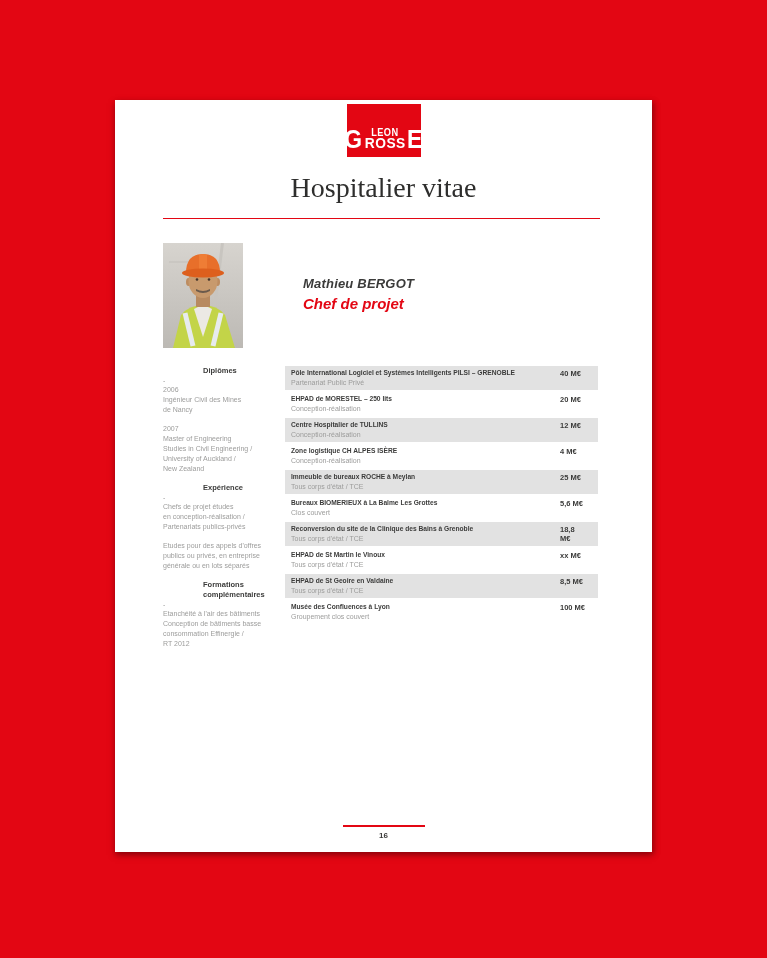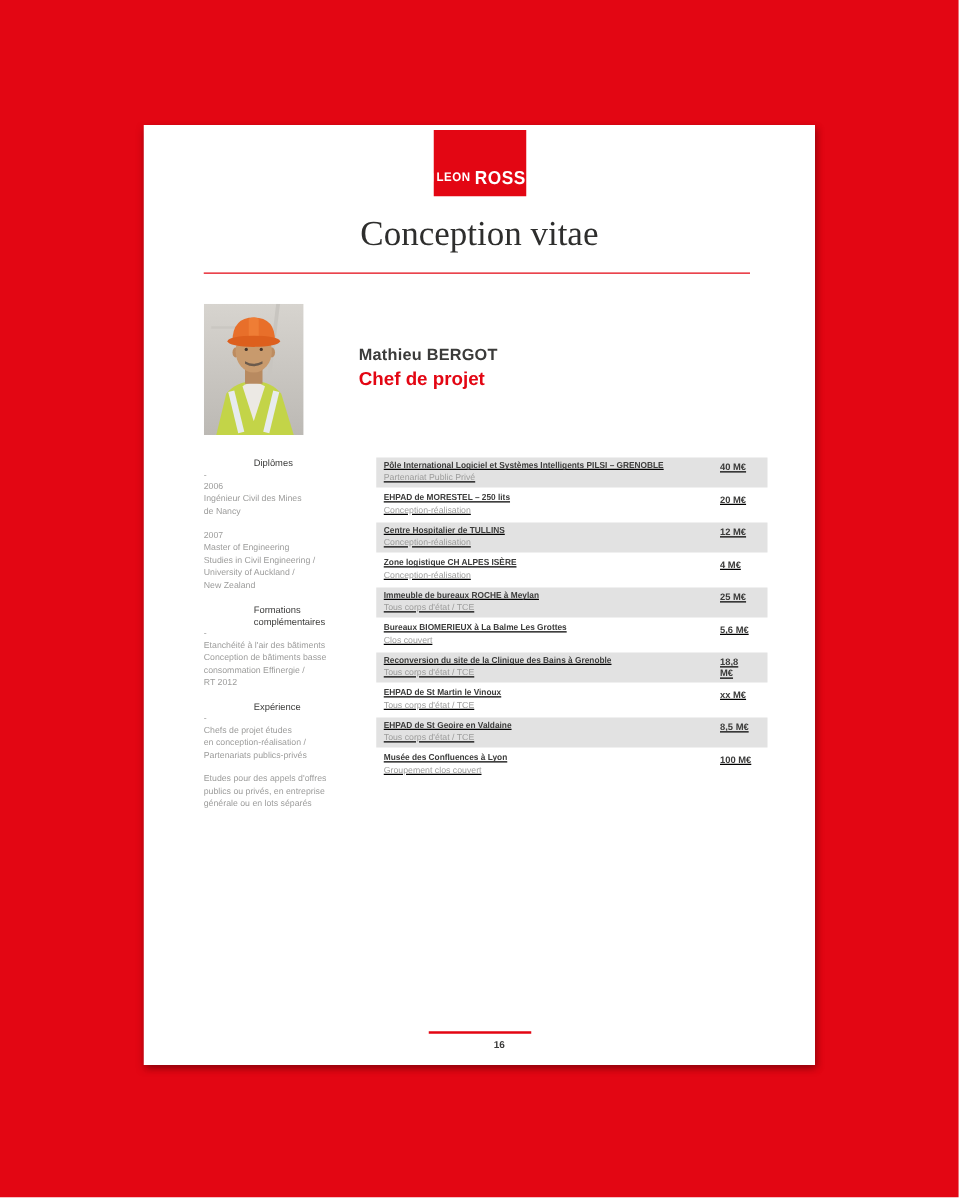--- a/index.html
+++ b/index.html
@@ -6,76 +6,76 @@
   body{font-family:"Liberation Sans",sans-serif;}
   .canvas{position:relative;width:767px;height:958px;background:#e30613;overflow:hidden;}
   .page{position:absolute;left:115px;top:100px;width:537px;height:752px;background:#ffffff;
         box-shadow:0 3px 6px rgba(90,0,8,.5),3px 2px 5px rgba(120,0,10,.35);}
 
   
   .logo{position:absolute;top:4px;left:50%;transform:translateX(-50%);width:74px;height:53px;
         background:#e30613;color:#fff;display:flex;align-items:flex-end;justify-content:center;
         padding-bottom:8px;box-sizing:border-box;font-weight:bold;}
   .logo-big{font-size:26px;line-height:.78;transform:scaleX(.88);}
-  .logo-mid{display:flex;align-items:center;margin:0 -1px;text-align:center;}
+  .logo-mid{display:flex;flex-direction:column;align-items:center;margin:0 -1px;text-align:center;}
   .logo-leon{font-size:10px;line-height:.95;letter-spacing:.5px;transform:scaleX(.92);}
   .logo-ross{font-size:15px;line-height:.8;letter-spacing:.5px;transform:scaleX(.92);}
 
   
   .title{position:absolute;top:72px;left:0;width:100%;margin:0;text-align:center;
          font-family:"Liberation Serif",serif;font-weight:normal;font-size:28px;color:#2e2e2d;}
   .title-rule{position:absolute;top:118px;left:48px;width:437px;height:1px;background:#e30613;}
 
   
   .photo{position:absolute;left:48px;top:143px;width:80px;height:105px;overflow:hidden;}
 
   
-  .person{position:absolute;left:172px;top:176px;}
+  .person{position:absolute;left:188px;top:176px;font-style:italic;}
   .person-name{font-size:13px;font-weight:bold;color:#3b3b3a;letter-spacing:.2px;}
   .person-role{font-size:15px;font-weight:bold;color:#e30613;margin-top:4px;}
 
   
   .sidebar{position:absolute;left:48px;top:266px;width:118px;}
   .sb-sec{margin-bottom:5px;}
-  .sb-h{margin:0;font-size:7.5px;font-weight:normal;color:#3b3b3a;white-space:pre-line;line-height:1.35;padding-left:40px;}
+  .sb-h{margin:0;font-size:7.5px;font-weight:bold;color:#3b3b3a;white-space:pre-line;line-height:1.35;padding-left:40px;}
   .sb-dash{font-size:7px;color:#9c9c9b;line-height:1.3;}
   .sb-p{margin:0 0 9px 0;font-size:7px;color:#9c9c9b;line-height:1.42;white-space:pre;}
 
   
-  .projects{position:absolute;left:186px;top:266px;width:313px;text-decoration:underline;}
+  .projects{position:absolute;left:170px;top:266px;width:313px;}
   .prow{display:flex;margin-bottom:2px;padding:3px 6px 2px 6px;box-sizing:border-box;min-height:24px;}
   .prow:nth-child(odd){background:#e2e2e2;}
   .prow-main{flex:1 1 auto;min-width:0;}
   .prow-title{font-size:7px;font-weight:bold;color:#3b3b3a;line-height:1.25;white-space:nowrap;
               transform:scaleX(.95);transform-origin:0 50%;}
   .prow-sub{font-size:7px;color:#9c9c9b;line-height:1.25;margin-top:1px;}
   .prow-amt{flex:0 0 32px;font-size:7.5px;font-weight:bold;color:#3b3b3a;line-height:1.25;
             white-space:pre-line;}
 
   
   .footer-rule{position:absolute;left:228px;top:725px;width:82px;height:2px;background:#e30613;}
-  .page-number{position:absolute;top:731px;left:16px;width:100%;text-align:center;
+  .page-number{position:absolute;top:731px;left:0;width:100%;text-align:center;
                font-size:8px;font-weight:bold;color:#3b3b3a;}
 </style>
 </head>
 <body>
 
 <div class="canvas">
   <div class="page">
 
     <div class="logo">
       <span class="logo-big">G</span>
       <span class="logo-mid">
         <span class="logo-leon">LEON</span>
         <span class="logo-ross">ROSS</span>
       </span>
       <span class="logo-big">E</span>
     </div>
 
-    <h1 class="title">Conception vitae</h1>
+    <h1 class="title">Hospitalier vitae</h1>
     <div class="title-rule"></div>
 
     <div class="photo">
       <svg viewBox="0 0 80 105" width="80" height="105">
         <defs>
           <linearGradient id="pbg" x1="0" y1="0" x2="0" y2="1">
             <stop offset="0" stop-color="#d7d4cf"></stop>
               <stop offset="1" stop-color="#bcb9b4"></stop>
           </linearGradient>
         </defs>
@@ -113,38 +113,38 @@
         <p class="sb-p">2006
 Ingénieur Civil des Mines
 de Nancy</p>
         <p class="sb-p">2007
 Master of Engineering
 Studies in Civil Engineering /
 University of Auckland /
 New Zealand</p>
       </section>
       <section class="sb-sec">
-        <h3 class="sb-h">Formations
-complémentaires</h3>
-        <div class="sb-dash">-</div>
-        <p class="sb-p">Etanchéité à l'air des bâtiments
-Conception de bâtiments basse
-consommation Effinergie /
-RT 2012</p>
-      </section>
-      <section class="sb-sec">
         <h3 class="sb-h">Expérience</h3>
         <div class="sb-dash">-</div>
         <p class="sb-p">Chefs de projet études
 en conception-réalisation /
 Partenariats publics-privés</p>
         <p class="sb-p">Etudes pour des appels d'offres
 publics ou privés, en entreprise
 générale ou en lots séparés</p>
       </section>
+      <section class="sb-sec">
+        <h3 class="sb-h">Formations
+complémentaires</h3>
+        <div class="sb-dash">-</div>
+        <p class="sb-p">Etanchéité à l'air des bâtiments
+Conception de bâtiments basse
+consommation Effinergie /
+RT 2012</p>
+      </section>
     </aside>
 
     <main class="projects">
       <div class="prow">
         <div class="prow-main">
           <div class="prow-title">Pôle International Logiciel et Systèmes Intelligents PILSI – GRENOBLE</div>
           <div class="prow-sub">Partenariat Public Privé</div>
         </div>
         <div class="prow-amt">40 M€</div>
       </div>

